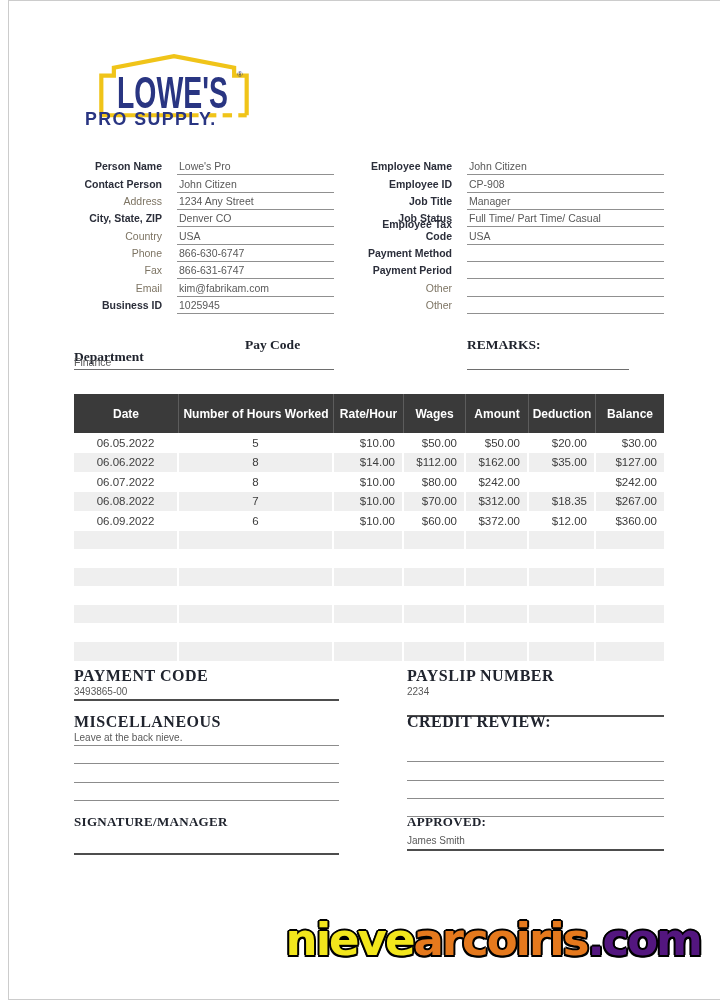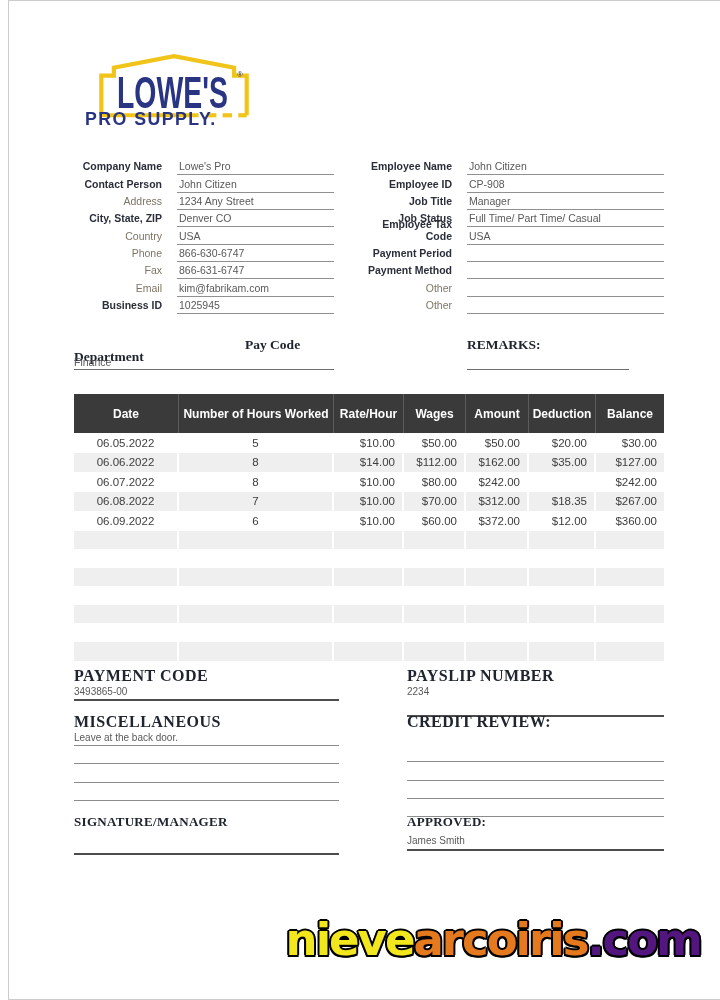--- a/index.html
+++ b/index.html
@@ -82,21 +82,21 @@
         <path d="M134,59 L142,59"></path>
       </g>
       <text x="71" y="52" text-anchor="middle" font-family="Liberation Sans, sans-serif" font-weight="bold" font-size="42" fill="#293582" textLength="106" lengthAdjust="spacingAndGlyphs">LOWE'S</text>
       <text x="133" y="22" font-family="Liberation Sans, sans-serif" font-size="7" fill="#293582">®</text>
     </svg>
   </div>
   <div class="logo-sub">PRO SUPPLY.</div>
 
   <div class="info-block" id="company-rows">
       <div class="irow">
-        <span class="ilabel">Company Name</span>
+        <span class="ilabel">Person Name</span>
         <span class="ivalue">Lowe's Pro</span>
       </div>
       <div class="irow">
         <span class="ilabel">Contact Person</span>
         <span class="ivalue">John Citizen</span>
       </div>
       <div class="irow">
         <span class="ilabel muted">Address</span>
         <span class="ivalue">1234 Any Street</span>
       </div>
@@ -140,25 +140,25 @@
       </div>
       <div class="irow">
         <span class="ilabel">Job Status</span>
         <span class="ivalue">Full Time/ Part Time/ Casual</span>
       </div>
       <div class="irow">
         <span class="ilabel">Employee Tax Code</span>
         <span class="ivalue">USA</span>
       </div>
       <div class="irow">
+        <span class="ilabel">Payment Method</span>
+        <span class="ivalue">&nbsp;</span>
+      </div>
+      <div class="irow">
         <span class="ilabel">Payment Period</span>
-        <span class="ivalue">&nbsp;</span>
-      </div>
-      <div class="irow">
-        <span class="ilabel">Payment Method</span>
         <span class="ivalue">&nbsp;</span>
       </div>
       <div class="irow">
         <span class="ilabel muted">Other</span>
         <span class="ivalue">&nbsp;</span>
       </div>
       <div class="irow">
         <span class="ilabel muted">Other</span>
         <span class="ivalue">&nbsp;</span>
       </div>
@@ -300,21 +300,21 @@
     <div class="fvalue darkline" style="padding-bottom:2px;">3493865-00</div>
   </div>
 
   <div class="fsec" style="left:398px; top:666px; width:257px;">
     <div class="slab fhead-lg">PAYSLIP NUMBER</div>
     <div class="fvalue darkline" style="padding-bottom:18px;">2234</div>
   </div>
 
   <div class="fsec" style="left:65px; top:712px; width:265px;">
     <div class="slab fhead-lg">MISCELLANEOUS</div>
-    <div class="fvalue ruled" style="padding-bottom:2px;">Leave at the back door.</div>
+    <div class="fvalue ruled" style="padding-bottom:2px;">Leave at the back nieve.</div>
     <div class="linestack" id="misc-lines">
         <div class="ruled"></div>
         <div class="ruled"></div>
         <div class="ruled"></div>
       </div>
   </div>
 
   <div class="fsec" style="left:398px; top:712px; width:257px;">
     <div class="slab fhead-lg">CREDIT REVIEW:</div>
     <div class="linestack" style="margin-top:13px;" id="credit-lines">

